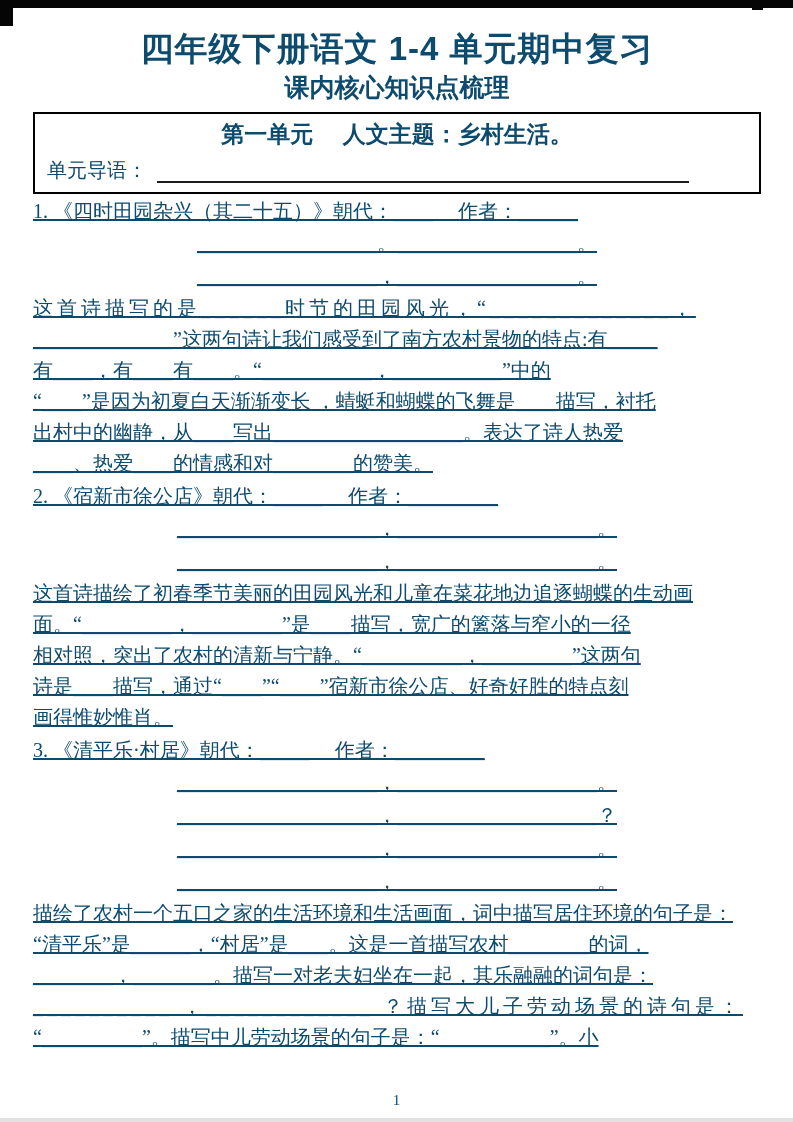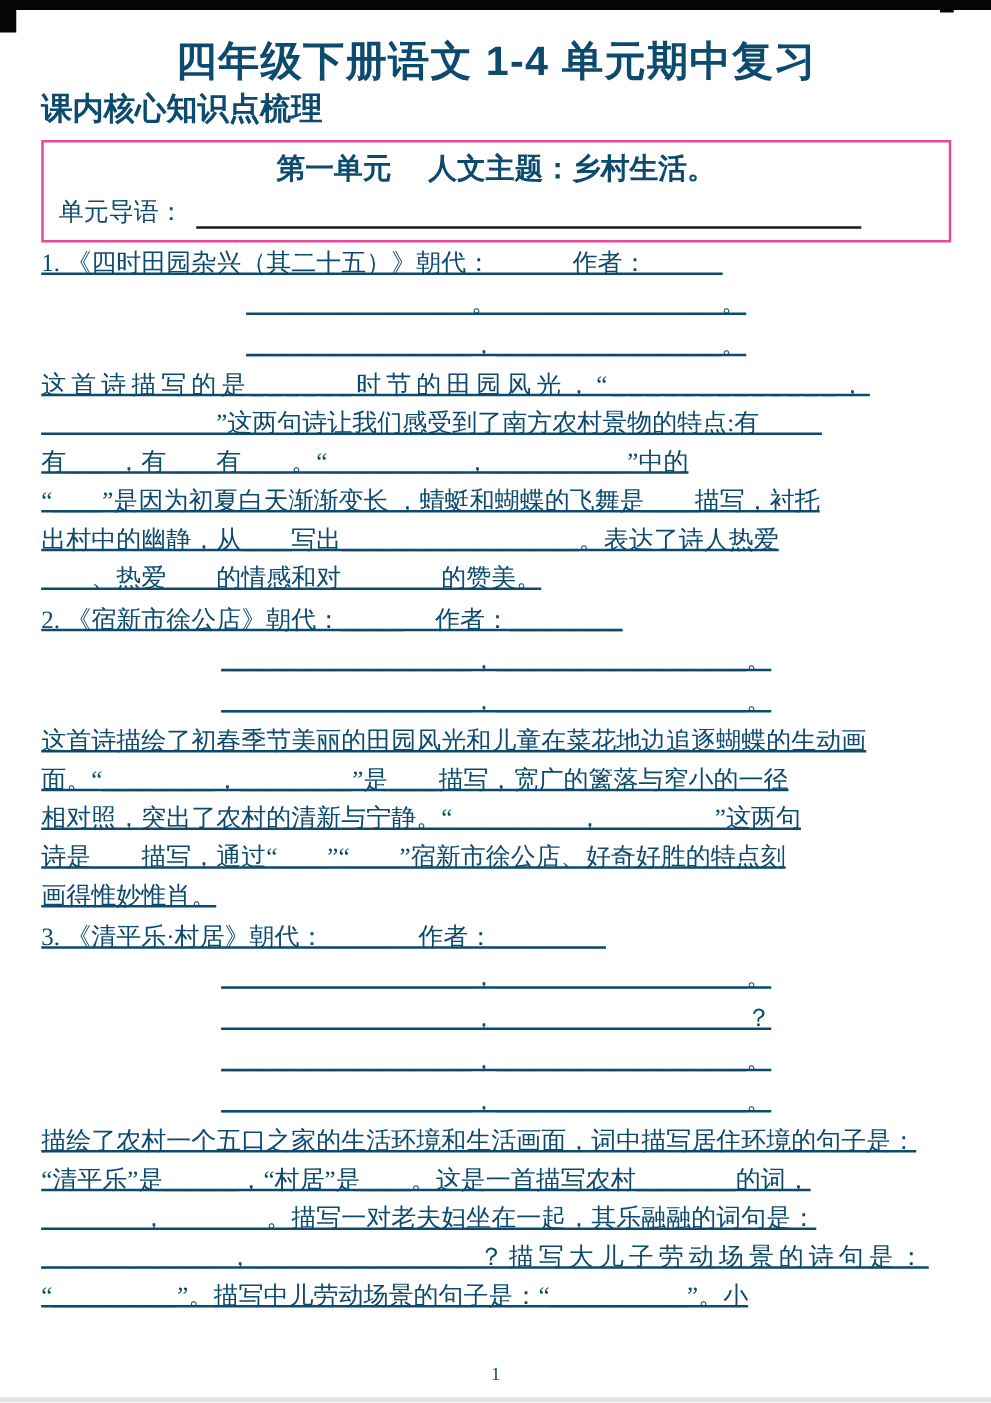--- a/index.html
+++ b/index.html
@@ -38,30 +38,30 @@
     margin-top: 20px;
     text-align: center;
     font-family: "Liberation Sans", sans-serif;
     font-weight: 800;
     font-size: 33px;
     line-height: 42px;
     letter-spacing: 1px;
     white-space: nowrap;
   }
   .subtitle {
-    text-align: left;
+    text-align: center;
     font-family: "Liberation Sans", sans-serif;
     font-weight: 600;
     font-size: 25px;
     line-height: 34px;
     white-space: nowrap;
   }
   .unit-box {
     margin-top: 8px;
-    border: 2px solid #ec4899;
+    border: 2px solid #000000;
     padding: 5px 12px 9px 12px;
   }
   .unit-heading {
     text-align: center;
     font-family: "Liberation Sans", sans-serif;
     font-weight: 700;
     font-size: 23px;
     line-height: 30px;
     white-space: nowrap;
   }

